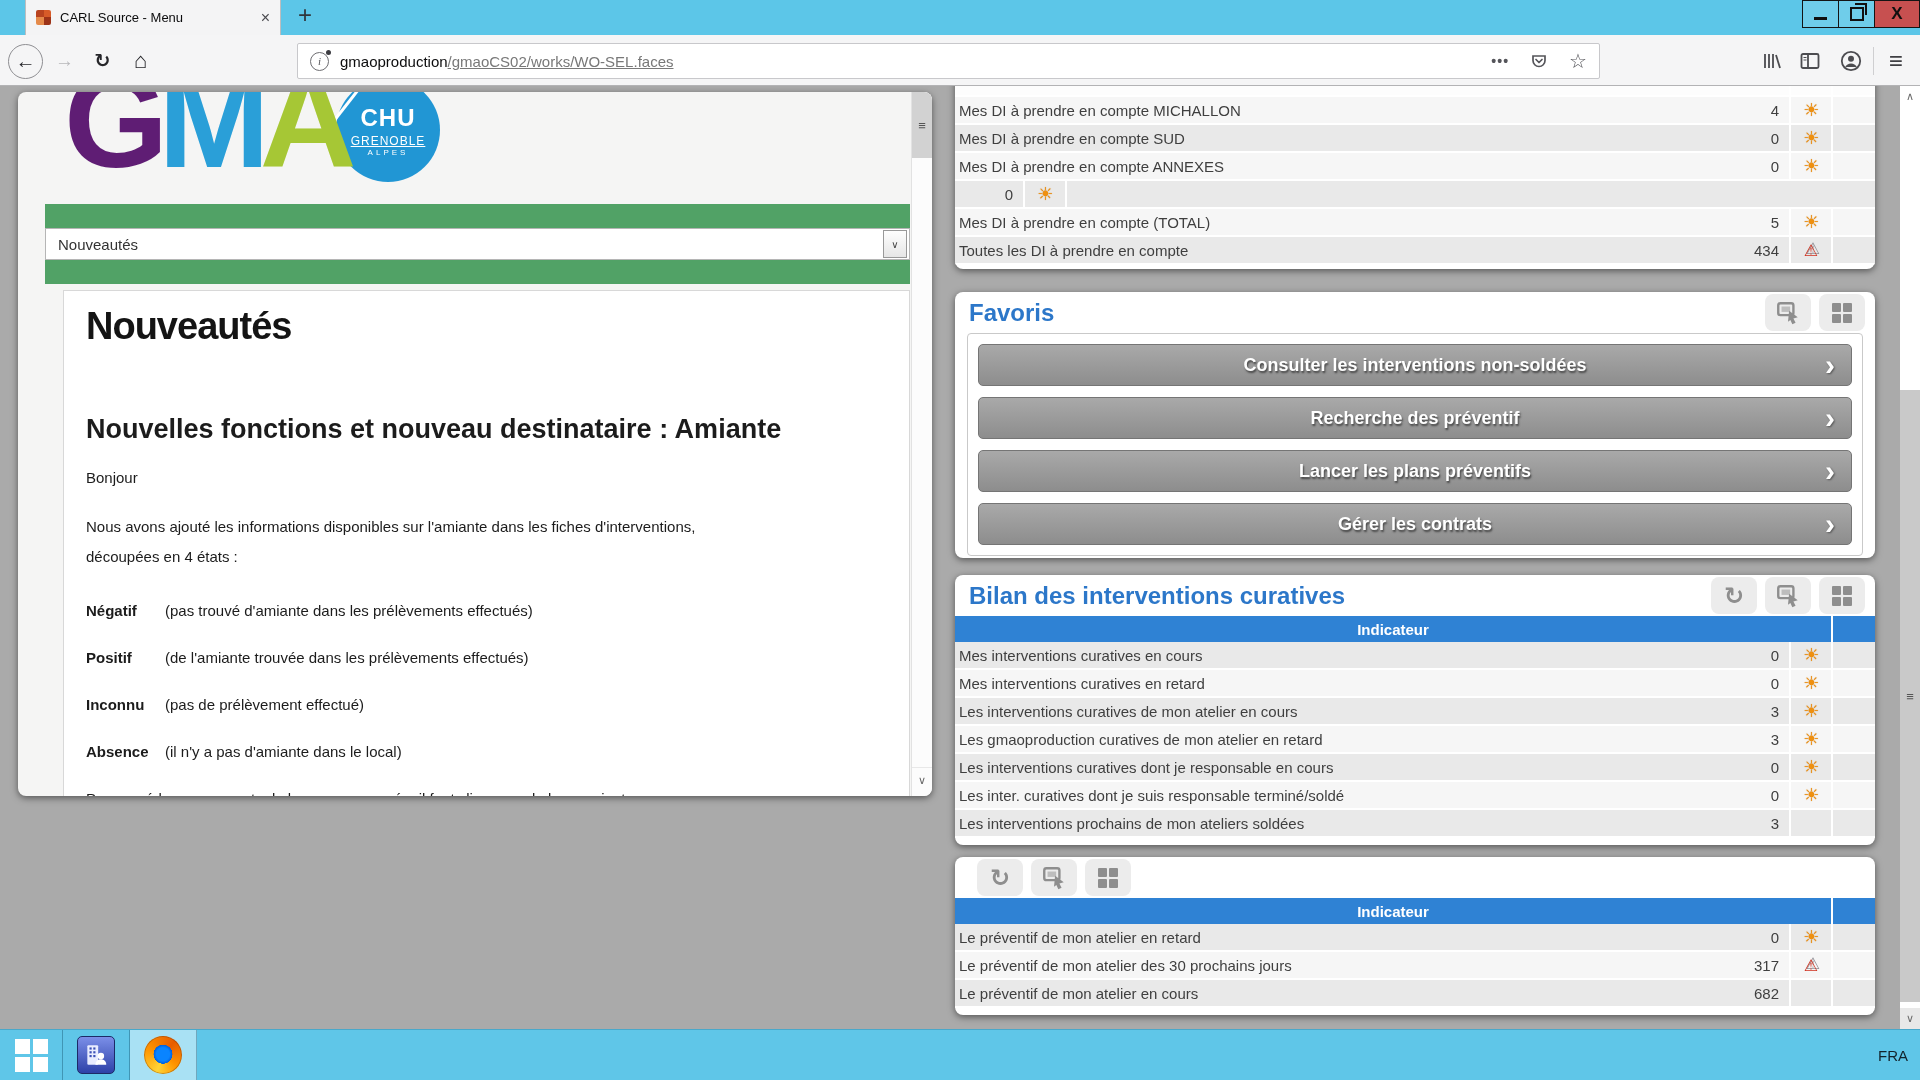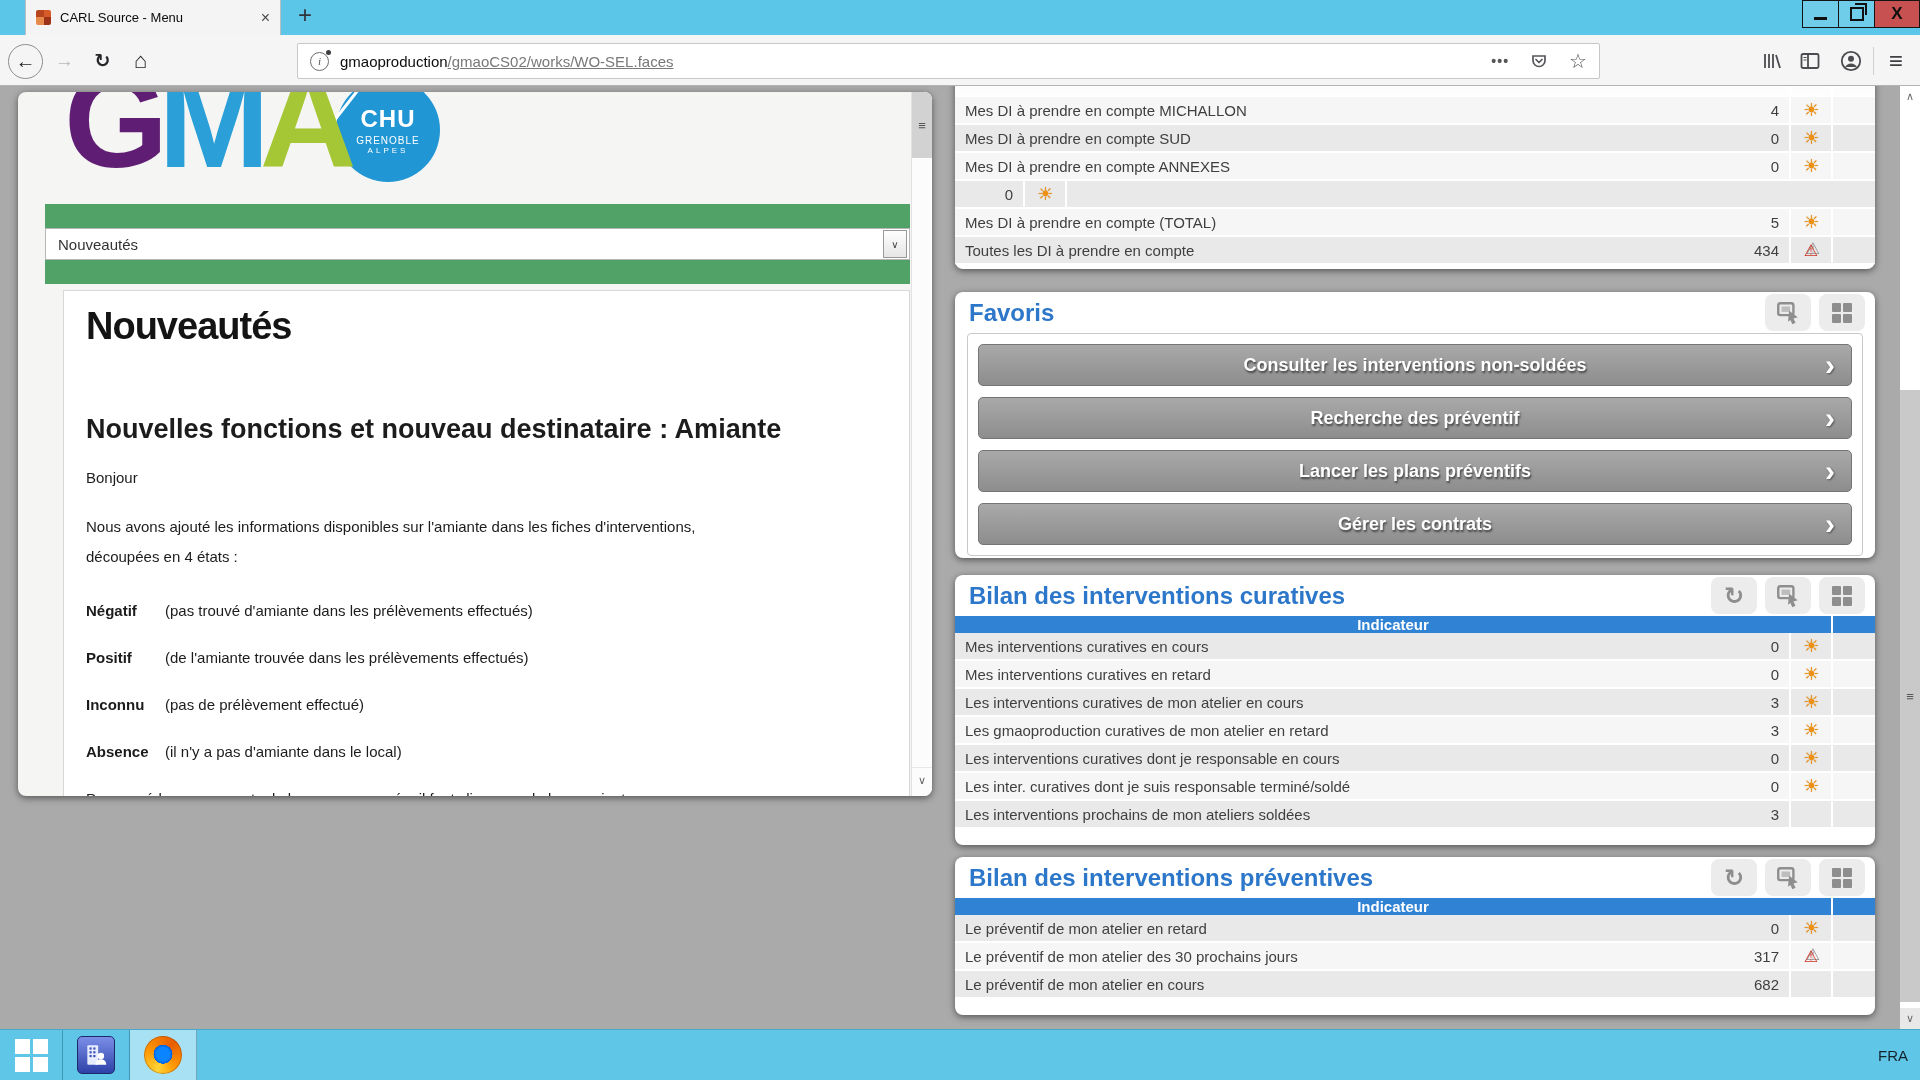--- a/index.html
+++ b/index.html
@@ -45,21 +45,21 @@
   .card{position:absolute;background:#fff;border-radius:8px;box-shadow:0 2px 7px rgba(0,0,0,0.5);}
 
   
   #leftcard{left:18px;top:6px;width:914px;height:704px;background:#f5f5f4;overflow:hidden;}
   .logo-row{height:112px;position:relative;overflow:hidden;}
   .gletters{position:absolute;left:46px;top:-38px;font-size:134px;font-weight:bold;letter-spacing:-10px;line-height:1;}
   .gl1{color:#5f1d74;} .gl2{color:#2a9fd8;} .gl3{color:#a6c735;}
   .chu{position:absolute;left:318px;top:-14px;width:104px;height:104px;border-radius:50%;background:#2196d4;color:#fff;display:flex;flex-direction:column;align-items:center;justify-content:center;text-align:center;}
   .chu::before{content:"";position:absolute;left:12px;top:-4px;width:3px;height:54px;background:#fff;transform:rotate(38deg);}
   .chu .l1{font-size:24px;font-weight:bold;letter-spacing:1px;}
-  .chu .l2{font-size:10px;letter-spacing:1px;margin-top:2px;}
+  .chu .l2{font-size:12px;letter-spacing:1px;margin-top:2px;text-decoration:underline;}
   .chu .l3{font-size:8px;letter-spacing:3px;}
   .gbar{height:24px;background:#51a266;margin:0 22px 0 27px;}
   .selrow{height:32px;margin:0 22px 0 27px;background:#fff;border:1px solid #b5b5b5;box-sizing:border-box;display:flex;align-items:center;}
   .selval{flex:1;padding-left:12px;font-size:15px;color:#333;}
   .selbtn{width:22px;height:26px;margin-right:2px;border:1px solid #999;background:linear-gradient(#fefefe,#e6e6e6);display:flex;align-items:center;justify-content:center;font-size:10px;color:#444;}
   .article{margin:6px 22px 0 45px;background:#fff;border:1px solid #d8d8d8;padding:4px 30px 0 22px;height:560px;box-sizing:border-box;overflow:hidden;color:#1c1c1c;}
   .article h1{margin:10px 0 0;font-size:38px;font-weight:600;letter-spacing:-1px;color:#141414;}
   .article h2{margin:66px 0 0;font-size:27px;font-weight:600;}
   .greet{margin:24px 0 0;font-size:15px;}
   .intro{margin:26px 0 0;font-size:15px;line-height:30px;max-width:655px;}
@@ -68,26 +68,26 @@
   .afoot{margin:30px 0 0;font-size:15px;}
   .lsb{position:absolute;right:0;top:0;bottom:0;width:20px;background:#fcfcfc;border-left:1px solid #e2e2e2;}
   .lsb .thumb{position:absolute;top:0;left:0;right:0;height:66px;background:#d2d2d2;display:flex;align-items:center;justify-content:center;color:#555;font-size:13px;}
   .lsb .down{position:absolute;bottom:4px;left:0;right:0;height:24px;display:flex;align-items:center;justify-content:center;color:#666;font-size:11px;border-top:1px solid #e8e8e8;}
 
   
   .wtitle{display:flex;align-items:center;height:41px;padding:0 10px 0 14px;}
   .wtitle .t{font-size:24px;font-weight:bold;color:#2c77c9;flex:1;}
   .tbtn{width:46px;height:37px;margin-left:8px;background:#ececec;border-radius:8px;display:flex;align-items:center;justify-content:center;color:#8e8e8e;}
   .tbtn .g{font-size:24px;font-weight:bold;line-height:1;}
-  .thead{display:flex;height:17px;background:#2f82d4;color:#fff;font-weight:bold;font-size:15px;justify-content:flex-end;}
+  .thead{display:flex;height:26px;background:#2f82d4;color:#fff;font-weight:bold;font-size:15px;justify-content:flex-end;}
   .thead .h{flex:1;display:flex;align-items:center;justify-content:center;}
   .thead .tailh{width:42px;border-left:2px solid #fff;}
   .wrow{display:flex;align-items:stretch;height:26px;border-bottom:2px solid #fff;font-size:15px;color:#3f3f3f;}
   .wrow>div{display:flex;align-items:center;}
-  .wrow .lbl{flex:1;padding-left:10px;white-space:nowrap;overflow:hidden;}
+  .wrow .lbl{flex:1;padding-left:4px;white-space:nowrap;overflow:hidden;}
   .wrow .val{width:58px;justify-content:flex-end;padding-right:10px;}
   .wrow .ico{width:40px;border-left:2px solid #fff;justify-content:center;}
   .wrow .tail{width:42px;border-left:2px solid #fff;}
   .zebra-a .wrow:nth-child(odd){background:#f6f6f6;}
   .zebra-a .wrow:nth-child(even){background:#e9e9e9;}
   .zebra-b .wrow:nth-child(odd){background:#e9e9e9;}
   .zebra-b .wrow:nth-child(even){background:#f6f6f6;}
   .wrow.filler{background:#fdfdfd;}
   .ico[data-icon="gear-icon"]::before{content:"☀";color:#ef9010;font-size:18px;text-shadow:0 0 1px #c07008;}
   .ico[data-icon="warning-icon"]::before{content:"⚠";color:#cf2f1d;font-size:16px;font-weight:bold;text-shadow:2px -2px 0 #8f8e94;}
@@ -369,21 +369,20 @@
             <div class="lbl">Les interventions prochains de mon ateliers soldées</div>
             <div class="val">3</div>
             <div class="ico" data-icon="no-icon"></div>
             <div class="tail"></div>
           </div>
       </div>
     </div>
 
     <div class="card" id="prevcard">
       <div class="wtitle">
-        <span class="t">Bilan des interventions préventives</span>
         <span class="tbtn">
             <span class="g">↻</span>
           </span>
         <span class="tbtn">
           <svg width="26" height="26" viewBox="0 0 24 24">
               <rect x="3" y="3" width="14" height="11" rx="2" fill="none" stroke="#8e8e8e" stroke-width="2.2"></rect>
               <rect x="6" y="6" width="8" height="5" fill="#bdbdbd"></rect>
               <path d="M13 10l8 6-4 1 2 4-3 1.4-1.8-4L12 20z" fill="#8e8e8e"></path>
             </svg>
         </span>

